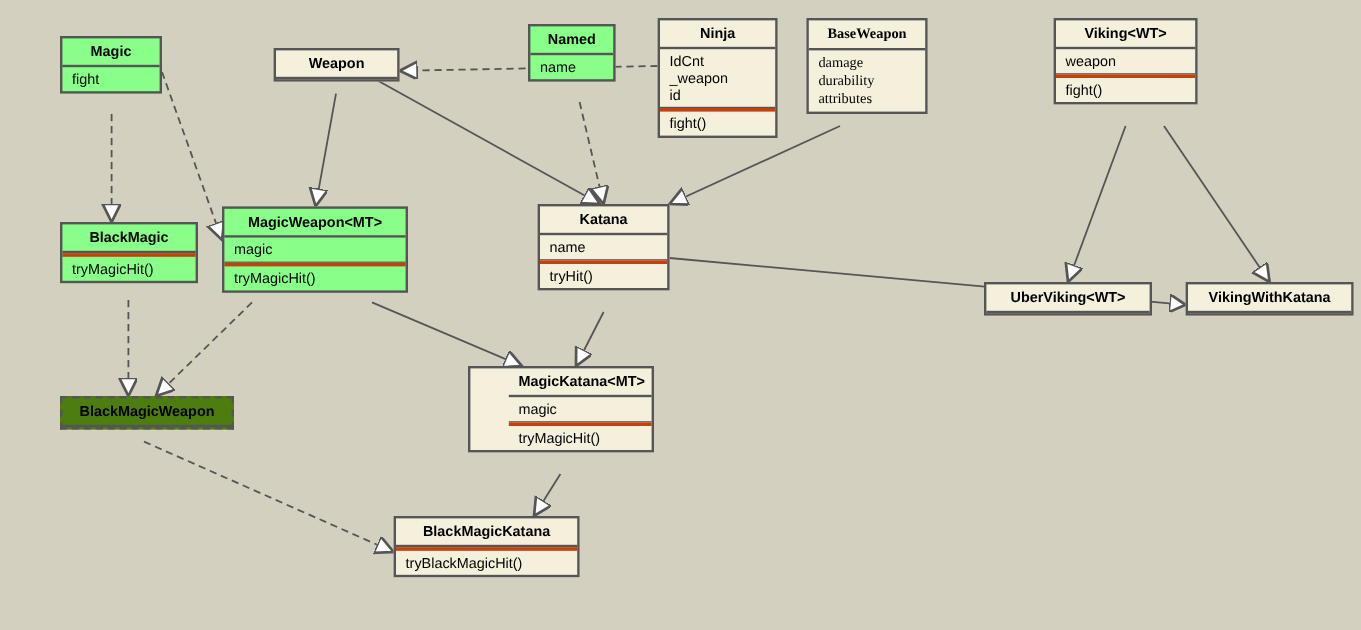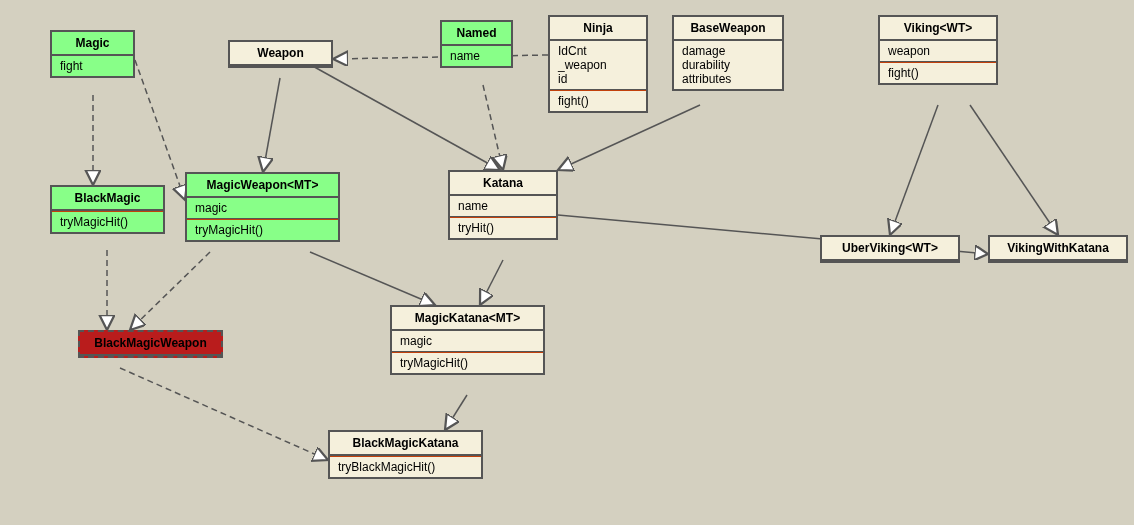--- a/index.html
+++ b/index.html
@@ -20,39 +20,38 @@
     .uml-class {
       position: absolute;
       border: 2px solid #555;
       background: #f5f0dc;
     }
     .uml-class.green {
       background: #88ff88;
       border-color: #555;
     }
     .uml-class.dashed {
-      background: #b91c1c;
+      background: #4d7c0f;
       border: 2px dashed #555;
-      margin-left: 28px;
     }
     .class-header {
       text-align: center;
       font-weight: bold;
       padding: 4px 8px;
       border-bottom: 2px solid #555;
     }
     .class-section {
       padding: 3px 8px;
       border-bottom: 1px solid #555;
     }
     .class-section:last-child {
       border-bottom: none;
     }
     .class-section.methods {
-      border-top: 1px solid #c2410c;
+      border-top: 3px solid #c2410c;
     }
     svg.arrows {
       position: absolute;
       top: 0;
       left: 0;
       width: 1134px;
       height: 525px;
       pointer-events: none;
     }
   </style>
@@ -130,21 +129,21 @@
   </div>
 
   <div class="uml-class" style="left:548px; top:15px; width:100px;">
     <div class="class-header">Ninja</div>
     <div class="class-section">
       IdCnt<br>_weapon<br>id
     </div>
     <div class="class-section methods">fight()</div>
   </div>
 
-  <div class="uml-class" style="left:672px; top:15px; width:112px;">
+  <div class="uml-class" style="left:672px; top:15px; width:101px;font-family:Liberation Serif, serif;">
     <div class="class-header">BaseWeapon</div>
     <div class="class-section">
       damage<br>durability<br>attributes
     </div>
   </div>
 
   <div class="uml-class" style="left:878px; top:15px; width:120px;">
     <div class="class-header">Viking&lt;WT&gt;</div>
     <div class="class-section">weapon</div>
     <div class="class-section methods">fight()</div>
@@ -172,21 +171,21 @@
   </div>
 
   <div class="uml-class" style="left:820px; top:235px; width:140px;">
     <div class="class-header">UberViking&lt;WT&gt;</div>
   </div>
 
   <div class="uml-class dashed" style="left:50px; top:330px; width:145px;">
     <div class="class-header">BlackMagicWeapon</div>
   </div>
 
-  <div class="uml-class" style="left:390px; top:305px; width:155px;">
+  <div class="uml-class" style="left:390px; top:305px; width:155px;padding-left:32px;">
     <div class="class-header">MagicKatana&lt;MT&gt;</div>
     <div class="class-section">magic</div>
     <div class="class-section methods">tryMagicHit()</div>
   </div>
 
   <div class="uml-class" style="left:328px; top:430px; width:155px;">
     <div class="class-header">BlackMagicKatana</div>
     <div class="class-section methods">tryBlackMagicHit()</div>
   </div>
 

